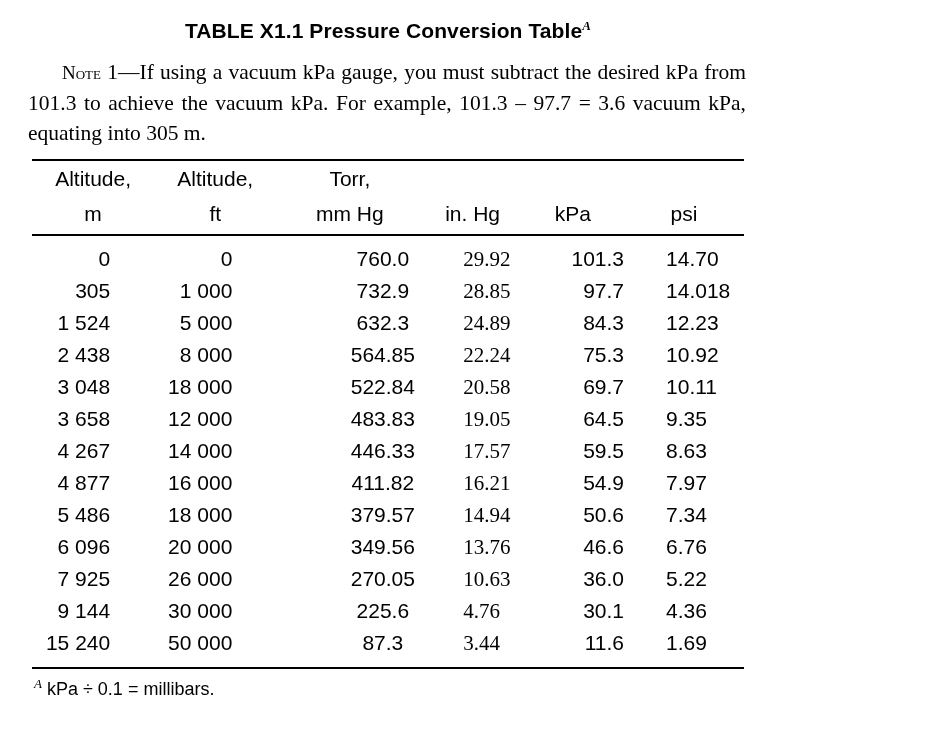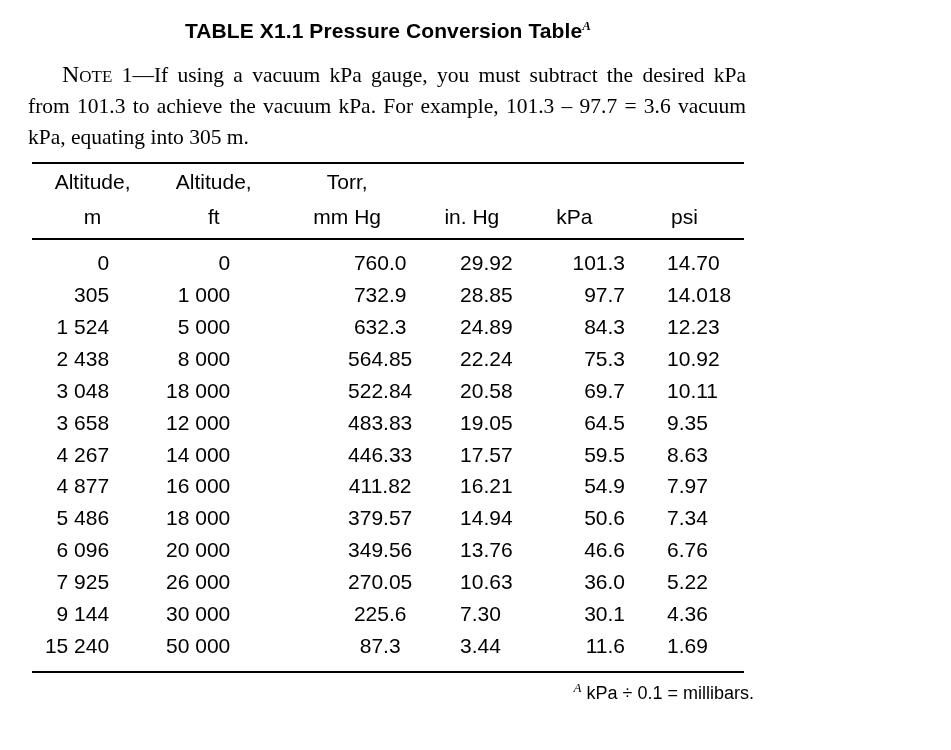--- a/index.html
+++ b/index.html
@@ -40,21 +40,21 @@
     font-family: "Liberation Serif", serif;
     font-size: 21.5px;
     line-height: 1.42;
     text-align: justify;
     text-justify: inter-word;
     margin: 0 8px 10px 6px;
     text-indent: 34px;
   }
   .note .smallcaps {
     font-variant: small-caps;
-    font-size: 24px;
+    font-size: 19px;
   }
   .rule-top {
     border-top: 2.2px solid #000;
     margin: 4px 10px 0 10px;
   }
   table.conv {
     width: calc(100% - 20px);
     margin: 0 10px;
     border-collapse: collapse;
     font-family: "Liberation Sans", sans-serif;
@@ -91,38 +91,38 @@
     text-align: center;
   }
   table.conv td.c2 {
     text-align: center;
     padding-left: 66px;
   }
   table.conv th.c2 { text-align: center; }
   table.conv td.c3 {
     text-align: left;
     padding-left: 40px;
+    font-family: Liberation Serif, serif;
   }
   table.conv td.c4 {
     text-align: right;
     padding-left: 38px;
   }
   table.conv td.c5 {
     text-align: left;
     padding-left: 42px;
   }
   .rule-bottom {
     border-top: 2.2px solid #000;
     margin: 8px 10px 0 10px;
   }
   .footnote {
     font-family: "Liberation Sans", sans-serif;
     font-size: 18px;
     margin: 7px 0 0 12px;
-    text-align: right;
   }
   .footnote sup {
     font-family: "Liberation Serif", serif;
     font-style: italic;
     font-size: 13px;
     vertical-align: super;
   }
 </style>
 </head>
 <body>
@@ -244,21 +244,21 @@
           <td class="c1">26 000</td>
           <td class="c2">270.05</td>
           <td class="c3">10.63</td>
           <td class="c4">36.0</td>
           <td class="c5">5.22</td>
         </tr>
         <tr>
           <td class="c0">9 144</td>
           <td class="c1">30 000</td>
           <td class="c2">225.6</td>
-          <td class="c3">7.30</td>
+          <td class="c3">4.76</td>
           <td class="c4">30.1</td>
           <td class="c5">4.36</td>
         </tr>
         <tr>
           <td class="c0">15 240</td>
           <td class="c1">50 000</td>
           <td class="c2">87.3</td>
           <td class="c3">3.44</td>
           <td class="c4">11.6</td>
           <td class="c5">1.69</td>

